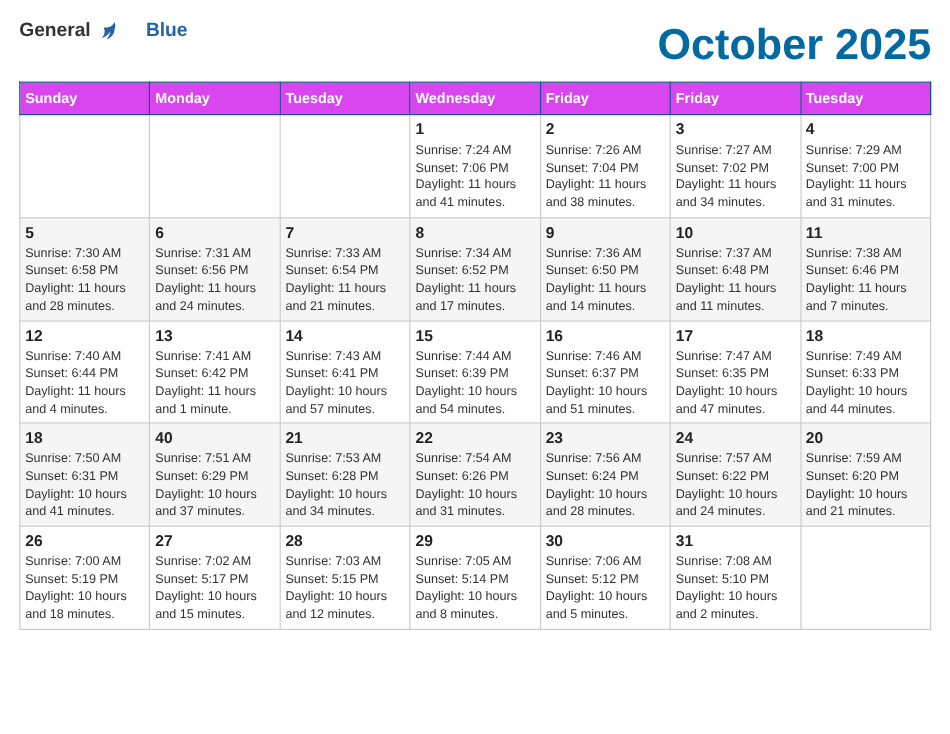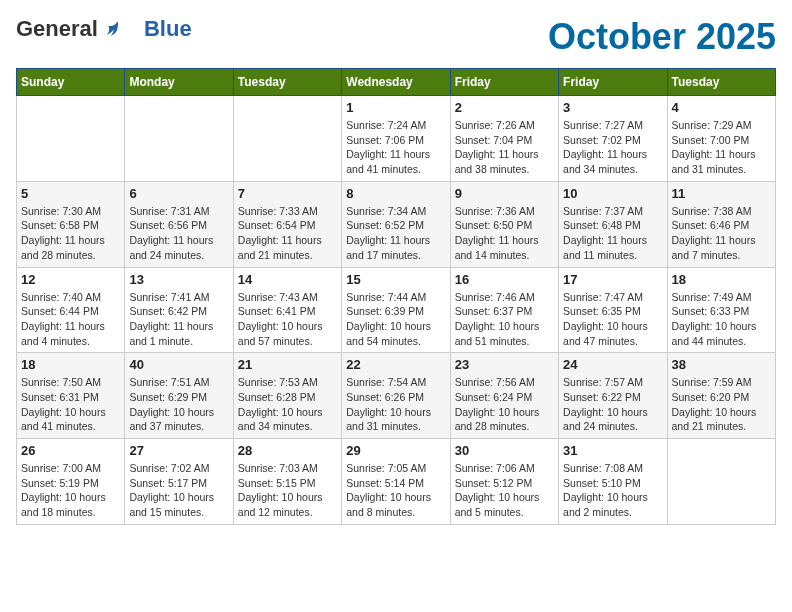--- a/index.html
+++ b/index.html
@@ -17,21 +17,21 @@
       margin-bottom: 10px;
     }
     .logo {
       display: flex;
       flex-direction: column;
       align-items: flex-start;
     }
     .logo-text {
       display: flex;
       align-items: center;
-      font-size: 22px;
+      font-size: 16px;
       font-weight: bold;
     }
     .logo-general { color: #333; }
     .logo-blue { color: #2563a8; margin-left: 24px; }
     .logo-bird {
       width: 20px;
       height: 20px;
       margin-left: 2px;
     }
     .title-block {
@@ -45,21 +45,21 @@
     .location {
       font-size: 16px;
       color: #444;
     }
     .calendar {
       width: 100%;
       border-collapse: collapse;
       font-size: 11px;
     }
     .calendar th {
-      background-color: #4d7c0f;
+      background-color: #d946ef;
       color: #fff;
       padding: 6px 4px;
       text-align: left;
       font-size: 12px;
       font-weight: bold;
       border: 1px solid #1a4f8a;
     }
     .calendar td {
       border: 1px solid #ccc;
       vertical-align: top;
@@ -217,21 +217,21 @@
         </td>
         <td>
           <div class="day-number">23</div>
           <div class="day-info">Sunrise: 7:56 AM<br>Sunset: 6:24 PM<br>Daylight: 10 hours and 28 minutes.</div>
         </td>
         <td>
           <div class="day-number">24</div>
           <div class="day-info">Sunrise: 7:57 AM<br>Sunset: 6:22 PM<br>Daylight: 10 hours and 24 minutes.</div>
         </td>
         <td>
-          <div class="day-number">38</div>
+          <div class="day-number">20</div>
           <div class="day-info">Sunrise: 7:59 AM<br>Sunset: 6:20 PM<br>Daylight: 10 hours and 21 minutes.</div>
         </td>
       </tr>
       <tr>
         <td>
           <div class="day-number">26</div>
           <div class="day-info">Sunrise: 7:00 AM<br>Sunset: 5:19 PM<br>Daylight: 10 hours and 18 minutes.</div>
         </td>
         <td>
           <div class="day-number">27</div>

